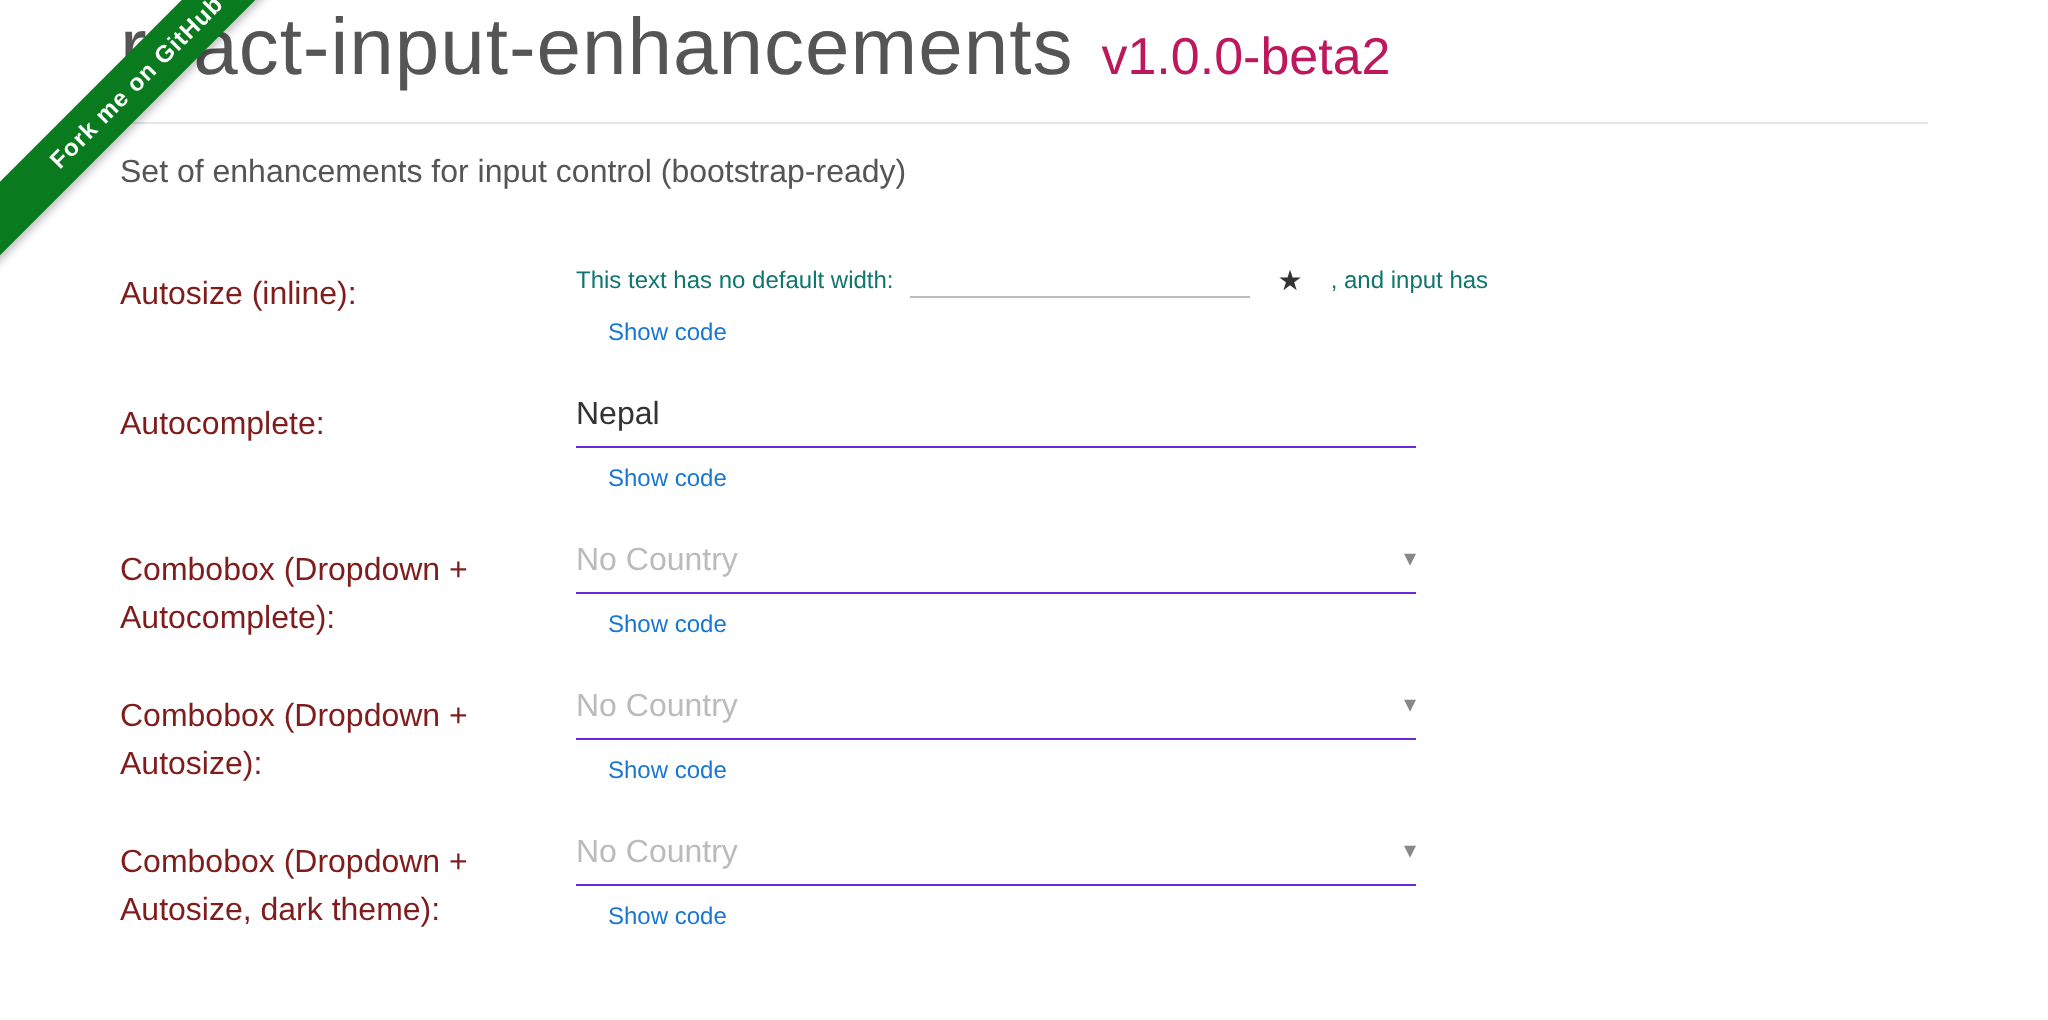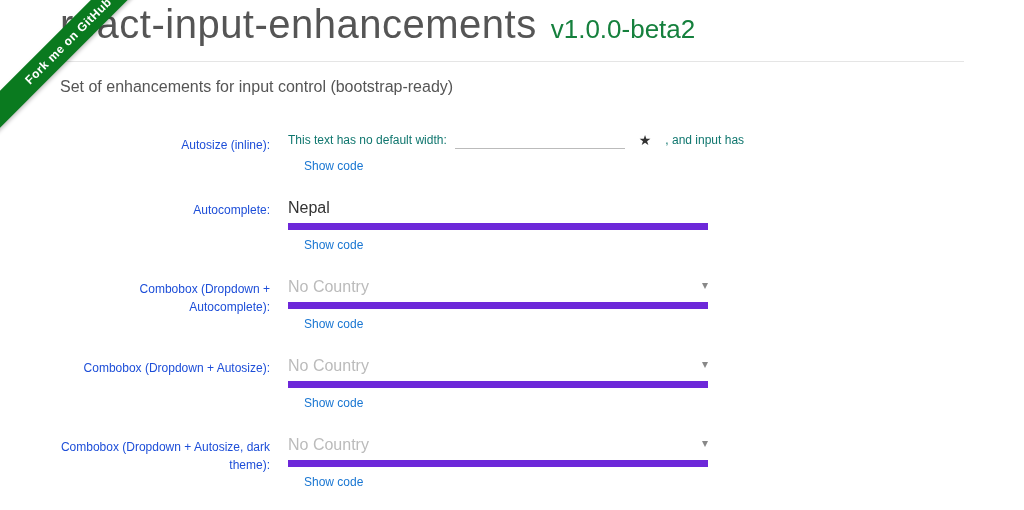--- a/index.html
+++ b/index.html
@@ -45,21 +45,21 @@
   }
   h1 {
     margin: 0;
     font-weight: 300;
     color: #555;
     font-size: 40px;
     letter-spacing: .5px;
   }
   .version {
     font-size: 26px;
-    color: #15803d;
+    color: #be185d;
     font-weight: 300;
   }
   hr.hdr {
     border: none;
     border-top: 1px solid #e5e5e5;
     margin: 14px 0 16px 0;
   }
 
   .subtitle {
     font-size: 16px;
@@ -67,24 +67,23 @@
     margin-bottom: 28px;
   }
 
   .form-row {
     display: flex;
     align-items: flex-start;
     padding: 6px 0 4px 0;
   }
   .form-label {
     width: 210px;
-    text-align: right;
     padding-right: 18px;
-    font-size: 12px;
-    color: #1d4ed8;
+    font-size: 16px;
+    color: #7f1d1d;
     line-height: 1.5;
     padding-top: 6px;
   }
   .form-body {
     flex: 1;
     font-size: 12px;
     color: #777;
   }
 
   .inline-line {
@@ -126,21 +125,21 @@
     display: block;
   }
 
   .big-input-wrap {
     position: relative;
     width: 420px;
   }
   .big-input {
     width: 100%;
     border: none;
-    border-bottom: 7px solid #6d28d9;
+    border-bottom: 1px solid #6d28d9;
     font-size: 16px;
     padding: 4px 0 6px 0;
     outline: none;
     background: transparent;
     color: #333;
   }
   .big-input::placeholder {
     color: #bbb;
   }
   .caret {

